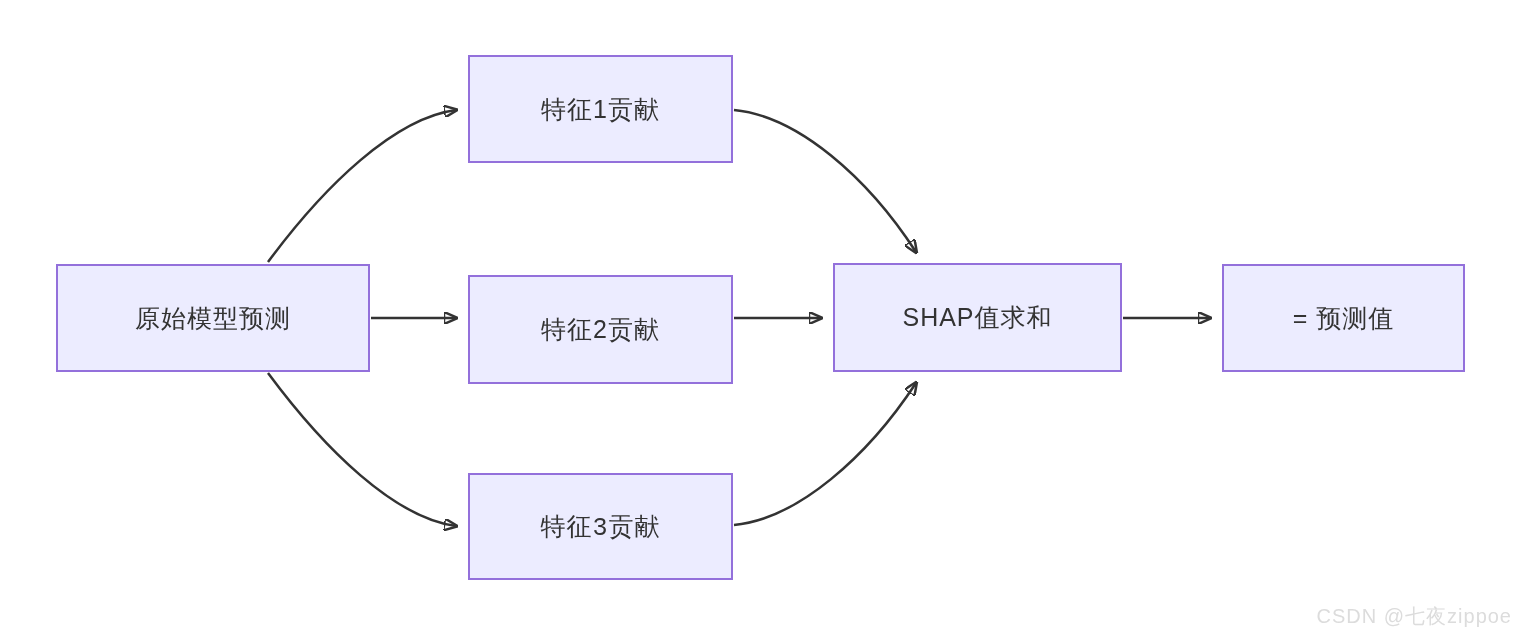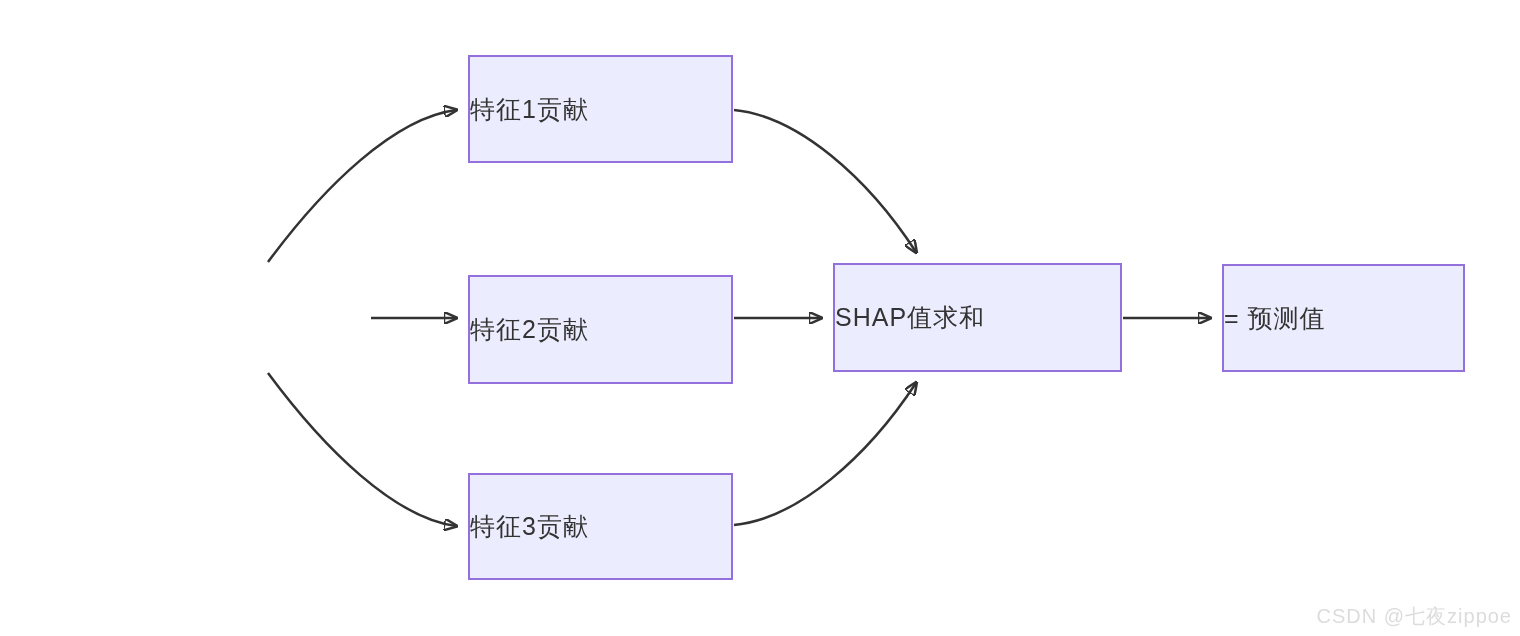--- a/index.html
+++ b/index.html
@@ -29,27 +29,28 @@
   }
   .node {
     position: absolute;
     box-sizing: border-box;
     background: #ECECFF;
     border: 2px solid #9370DB;
     color: #333333;
     font-size: 25px;
     display: flex;
     align-items: center;
+    justify-content: center;
     text-align: center;
     letter-spacing: 1px;
   }
   .n-original   { left: 56px;   top: 264px; width: 314px; height: 108px; }
   .n-feature1   { left: 468px;  top: 55px;  width: 265px; height: 108px; }
   .n-feature2   { left: 468px;  top: 275px; width: 265px; height: 109px; }
-  .n-feature3   { left: 468px;  top: 473px; width: 265px; height: 107px; }
+  .n-feature3   { left: 468px;  top: 473px; width: 265px; height: 107px; font-family: Liberation Mono, monospace; }
   .n-shap       { left: 833px;  top: 263px; width: 289px; height: 109px; }
   .n-prediction { left: 1222px; top: 264px; width: 243px; height: 108px; }
   .watermark {
     position: absolute;
     right: 8px;
     bottom: 6px;
     color: #DCDCDC;
     font-size: 20px;
     letter-spacing: 1px;
     user-select: none;
@@ -68,20 +69,23 @@
     </defs>
     <path d="M 268,262 C 325,185 395,118 456,110" marker-end="url(#arrowhead)"></path>
     <path d="M 371,318 L 456,318" marker-end="url(#arrowhead)"></path>
     <path d="M 268,373 C 325,450 395,518 456,526" marker-end="url(#arrowhead)"></path>
     <path d="M 734,110 C 798,116 868,178 916,252" marker-end="url(#arrowhead)"></path>
     <path d="M 734,318 L 821,318" marker-end="url(#arrowhead)"></path>
     <path d="M 734,525 C 798,519 868,456 916,383" marker-end="url(#arrowhead)"></path>
     <path d="M 1123,318 L 1210,318" marker-end="url(#arrowhead)"></path>
   </svg>
 
+  <div class="node n-original">
+    <span>原始模型预测</span>
+  </div>
 
   <div class="node n-feature1">
     <span>特征1贡献</span>
   </div>
 
   <div class="node n-feature2">
     <span>特征2贡献</span>
   </div>
 
   <div class="node n-feature3">

